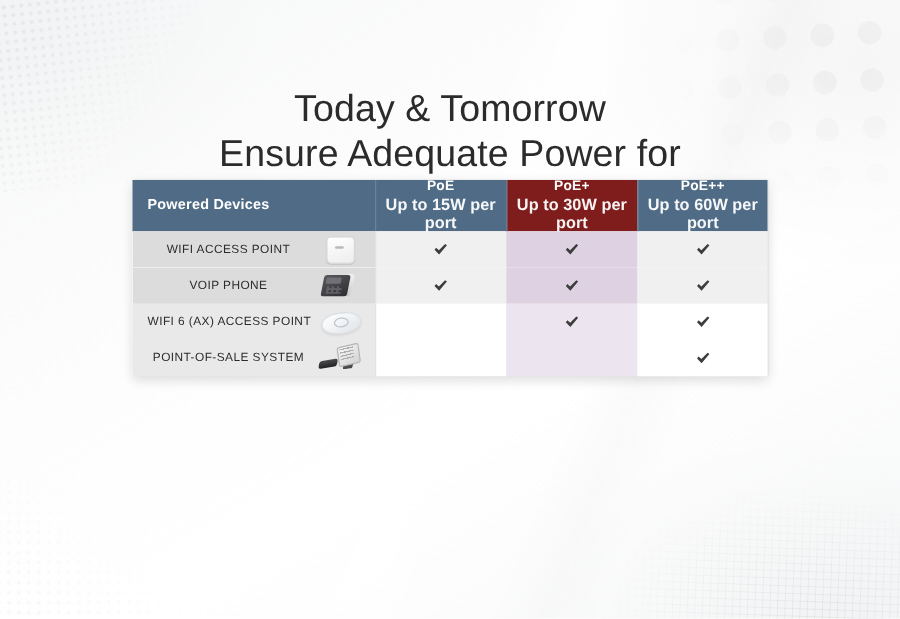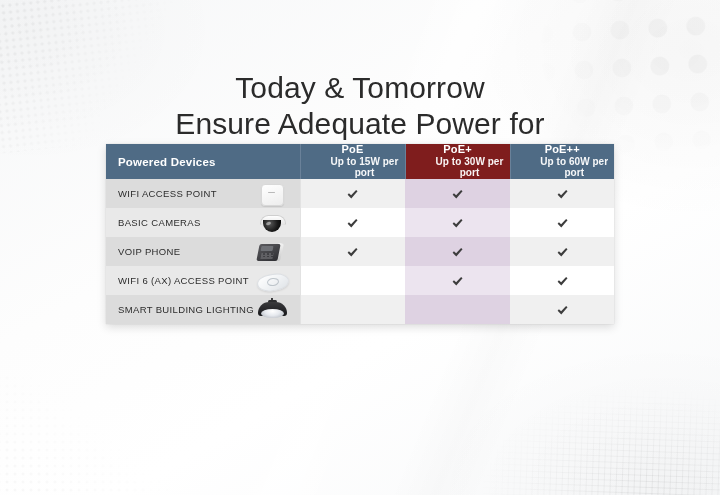--- a/index.html
+++ b/index.html
@@ -140,25 +140,24 @@
   th.h-tier.accent { background: #7f1d1d; }
   .tier-name {
     display: block;
     font-size: 11px;
     font-weight: bold;
     letter-spacing: .2px;
     margin-bottom: 1px;
   }
   .tier-sub {
     display: block;
-    font-size: 10px;
+    font-size: 13px;
     font-weight: bold;
     letter-spacing: .05px;
     opacity: .95;
-    padding-left: 24px;
   }
 
   
   tbody tr { height: 29px; }
   tbody td {
     padding: 0;
     height: 29px;
     box-sizing: border-box;
     background: #ffffff;
     vertical-align: middle;
@@ -167,20 +166,21 @@
 
   td.dev {
     position: relative;
     padding-left: 12px;
     padding-right: 52px;
     font-size: 9.5px;
     color: #2c2c2c;
     letter-spacing: .35px;
     background: #e9e9e9 !important;
     border-right: 1px solid #e2e2e2;
+    text-align: center;
   }
   tbody tr.odd td.dev { background: #dcdcdc !important; }
   td.dev .dev-label { display: block; white-space: nowrap; }
 
   
   td.accent { background: #ece4ef !important; }
   tbody tr.odd td.accent { background: #ded2e2 !important; }
 
   td.mark { text-align: center; }
 
@@ -441,39 +441,20 @@
             <td class="mark"><span class="check"><svg viewBox="0 0 16 16" width="13" height="13">
                   <path d="M2.0 8.3 L3.6 6.4 L6.3 8.9 L12.4 2.6 L14.2 4.0 L6.5 13.0 Z" fill="#3D3D3D"></path>
                 </svg></span></td>
             <td class="mark accent"><span class="check"><svg viewBox="0 0 16 16" width="13" height="13">
                   <path d="M2.0 8.3 L3.6 6.4 L6.3 8.9 L12.4 2.6 L14.2 4.0 L6.5 13.0 Z" fill="#3D3D3D"></path>
                 </svg></span></td>
             <td class="mark"><span class="check"><svg viewBox="0 0 16 16" width="13" height="13">
                   <path d="M2.0 8.3 L3.6 6.4 L6.3 8.9 L12.4 2.6 L14.2 4.0 L6.5 13.0 Z" fill="#3D3D3D"></path>
                 </svg></span></td>
           </tr>
-          <tr class="even">
-            <td class="dev">
-              <span class="dev-label">BASIC CAMERAS</span>
-              <span class="icon-box">
-                <span class="ic dome-base"></span>
-                <span class="ic dome-lens"></span>
-                <span class="ic dome-gl"></span>
-              </span>
-            </td>
-            <td class="mark"><span class="check"><svg viewBox="0 0 16 16" width="13" height="13">
-                  <path d="M2.0 8.3 L3.6 6.4 L6.3 8.9 L12.4 2.6 L14.2 4.0 L6.5 13.0 Z" fill="#3D3D3D"></path>
-                </svg></span></td>
-            <td class="mark accent"><span class="check"><svg viewBox="0 0 16 16" width="13" height="13">
-                  <path d="M2.0 8.3 L3.6 6.4 L6.3 8.9 L12.4 2.6 L14.2 4.0 L6.5 13.0 Z" fill="#3D3D3D"></path>
-                </svg></span></td>
-            <td class="mark"><span class="check"><svg viewBox="0 0 16 16" width="13" height="13">
-                  <path d="M2.0 8.3 L3.6 6.4 L6.3 8.9 L12.4 2.6 L14.2 4.0 L6.5 13.0 Z" fill="#3D3D3D"></path>
-                </svg></span></td>
-          </tr>
           <tr class="odd">
             <td class="dev">
               <span class="dev-label">VOIP PHONE</span>
               <span class="icon-box">
                 <span class="ic vp-hand"></span>
                 <span class="ic vp-body"></span>
                 <span class="ic vp-screen"></span>
                 <span class="ic vp-keys"></span>
               </span>
             </td>
@@ -496,28 +477,28 @@
               </span>
             </td>
             <td class="mark"></td>
             <td class="mark accent"><span class="check"><svg viewBox="0 0 16 16" width="13" height="13">
                   <path d="M2.0 8.3 L3.6 6.4 L6.3 8.9 L12.4 2.6 L14.2 4.0 L6.5 13.0 Z" fill="#3D3D3D"></path>
                 </svg></span></td>
             <td class="mark"><span class="check"><svg viewBox="0 0 16 16" width="13" height="13">
                   <path d="M2.0 8.3 L3.6 6.4 L6.3 8.9 L12.4 2.6 L14.2 4.0 L6.5 13.0 Z" fill="#3D3D3D"></path>
                 </svg></span></td>
           </tr>
-          <tr class="odd">
+          <tr class="even">
             <td class="dev">
-              <span class="dev-label">SMART BUILDING LIGHTING</span>
+              <span class="dev-label">POINT-OF-SALE SYSTEM</span>
               <span class="icon-box">
-                <span class="ic hb-stem"></span>
-                <span class="ic hb-cap"></span>
-                <span class="ic hb-shade"></span>
-                <span class="ic hb-glow"></span>
+                <span class="ic pos-stand"></span>
+                <span class="ic pos-tab"></span>
+                <span class="ic pos-tscr"></span>
+                <span class="ic pos-read"></span>
               </span>
             </td>
             <td class="mark"></td>
             <td class="mark accent"></td>
             <td class="mark"><span class="check"><svg viewBox="0 0 16 16" width="13" height="13">
                   <path d="M2.0 8.3 L3.6 6.4 L6.3 8.9 L12.4 2.6 L14.2 4.0 L6.5 13.0 Z" fill="#3D3D3D"></path>
                 </svg></span></td>
           </tr>
         </tbody>
     </table>

